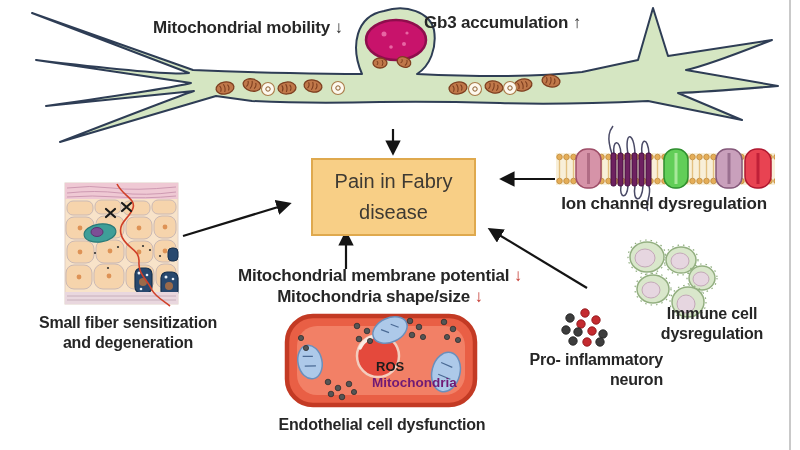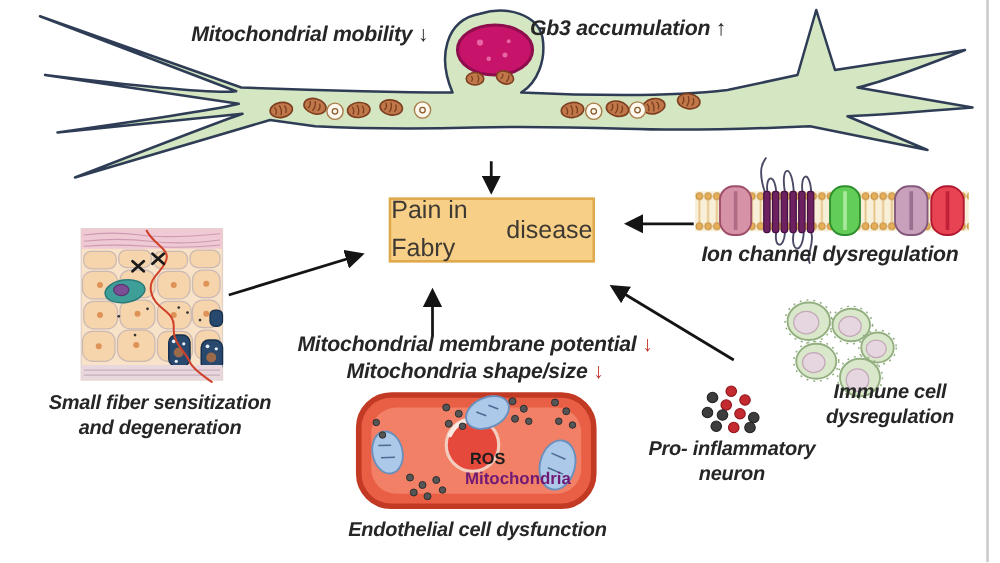--- a/index.html
+++ b/index.html
@@ -1,26 +1,26 @@
 <!DOCTYPE html>
 <html><head>
 <meta charset="utf-8">
 <style>
   html,body{margin:0;padding:0;background:#fff;}
   .canvas{position:relative;width:800px;height:450px;background:#ffffff;overflow:hidden;
           font-family:"Liberation Sans","DejaVu Sans",sans-serif;color:#262626;}
   .canvas svg{position:absolute;left:0;top:0;}
-  .lbl{position:absolute;font-weight:700;color:#262626;letter-spacing:-0.2px;line-height:1.25;font-style:italic;}
+  .lbl{position:absolute;font-weight:700;color:#262626;letter-spacing:-0.2px;line-height:1.25;}
   .lbl.center{text-align:center;}
   .f17{font-size:17px;}
   .f16{font-size:16px;}
   .red{color:#C3342B;}
-  .pain-box{position:absolute;left:311px;top:158px;width:165px;height:52px;
+  .pain-box{position:absolute;left:311px;top:158px;width:165px;height:78px;
             background:#F8CF86;border:2px solid #DFA94E;box-sizing:border-box;
-            display:flex;flex-direction:row;justify-content:center;align-items:center;
+            display:flex;flex-direction:column;justify-content:center;align-items:center;
             font-size:20px;color:#3E3A33;line-height:31px;font-weight:400;}
   .ros-lbl{position:absolute;left:332px;top:359px;font-size:13px;font-weight:700;color:#1c1c1c;padding-left:44px;}
   .mito-lbl{position:absolute;left:372px;top:375px;font-size:13.5px;font-weight:700;color:#701a75;}
   .edge-line{position:absolute;left:789px;top:0;width:2px;height:450px;background:#c9c9c9;}
 </style>
 </head>
 <body>
 
 <div class="canvas">
 
@@ -334,21 +334,21 @@
     <div>
       <span>Mitochondria shape/size</span>
       <span class="red">↓</span>
     </div>
   </div>
 
   <div class="ros-lbl">ROS</div>
   <div class="mito-lbl">Mitochondria</div>
   <div class="lbl f16 center" style="left:276px;top:415px;width:212px;">Endothelial cell dysfunction</div>
 
-  <div class="lbl f16 center" style="left:508px;top:350px;width:155px;">
+  <div class="lbl f16 center" style="left:508px;top:350px;width:155px;text-align:right;">
     <div>Pro- inflammatory</div>
     <div>neuron</div>
   </div>
 
   <div class="lbl f16 center" style="left:637px;top:304px;width:150px;">
     <div>Immune cell</div>
     <div>dysregulation</div>
   </div>
 
   <div class="edge-line"></div>

